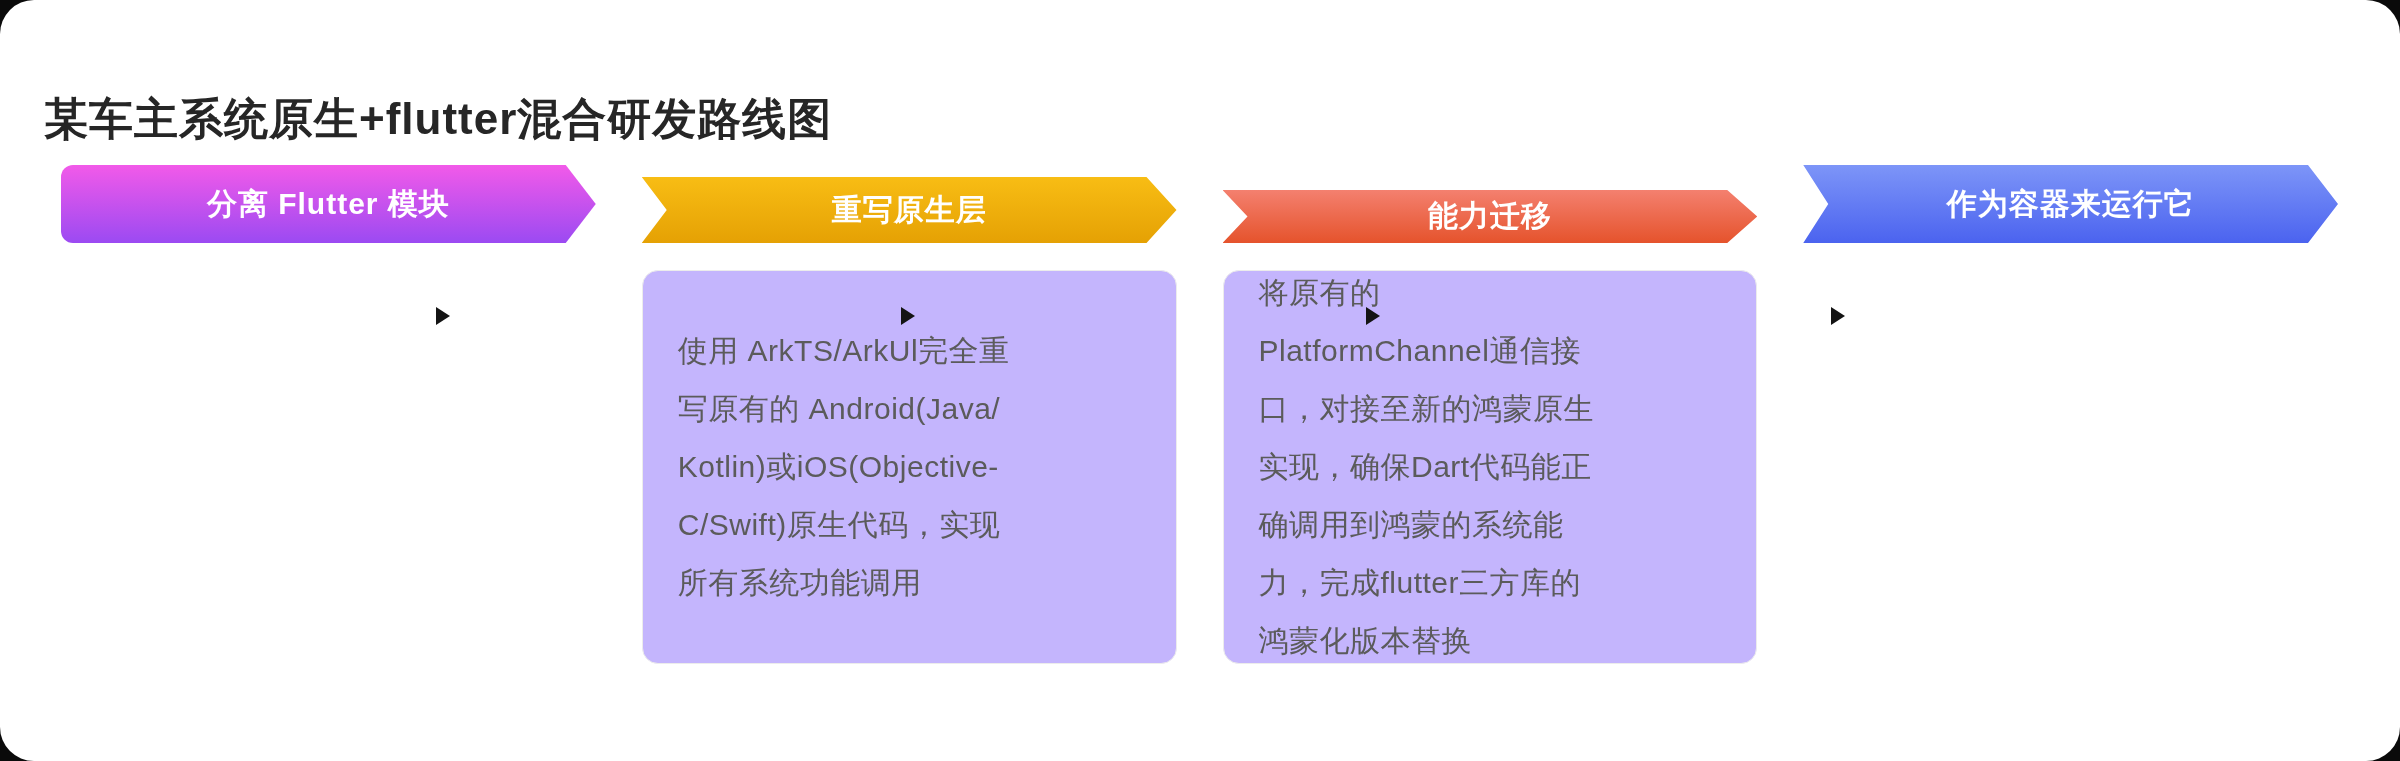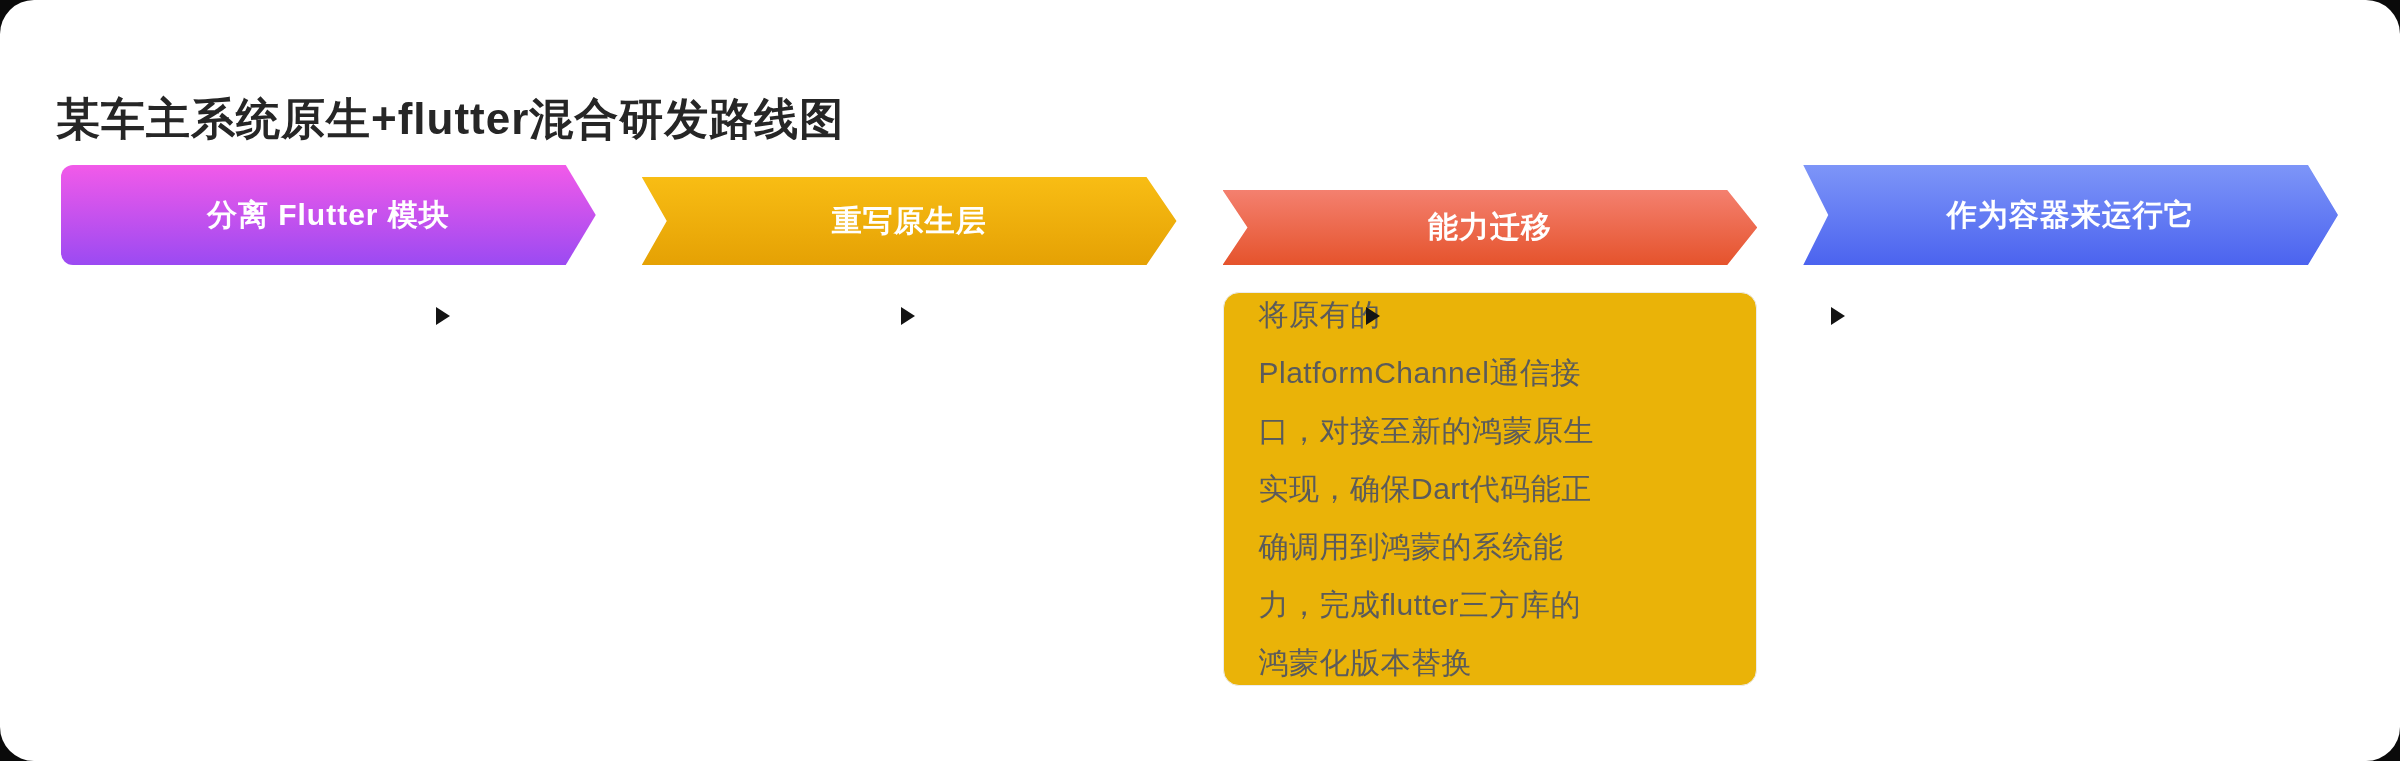--- a/index.html
+++ b/index.html
@@ -8,46 +8,46 @@
     background:#0a0a0a;
     font-family:"Liberation Sans","DejaVu Sans",sans-serif;
     position:relative;overflow:hidden;
   }
   .card{
     position:absolute;inset:0;
     background:#ffffff;
     border-radius:34px;
   }
   .page-title{
-    position:absolute;left:56px;top:66px;
+    position:absolute;left:44px;top:66px;
     font-size:44px;font-weight:700;color:#262626;
     letter-spacing:1px;line-height:1.1;white-space:nowrap;
   }
   .flow{
     position:absolute;left:61px;top:165px;width:2277px;
     display:flex;gap:46px;
   }
   .col{flex:1;display:flex;flex-direction:column;min-width:0;}
-  .banner-wrap{height:100px;position:relative;margin-bottom:27px;}
+  .banner-wrap{height:78px;position:relative;margin-bottom:27px;}
   .banner-wrap.first{border-radius:12px 0 0 12px;overflow:hidden;}
   .banner-wrap.last{border-radius:0 12px 12px 0;overflow:hidden;}
   .banner{
     position:absolute;inset:0;
     display:flex;align-items:center;justify-content:center;
   }
   .banner.mid{clip-path:polygon(0 0, calc(100% - 30px) 0, 100% 50%, calc(100% - 30px) 100%, 0 100%, 25px 50%);}
   .banner.head{clip-path:polygon(0 0, calc(100% - 30px) 0, 100% 50%, calc(100% - 30px) 100%, 0 100%);}
   .banner.tail{clip-path:polygon(0 0, 100% 0, 100% 100%, 0 100%, 25px 50%);}
   .banner-label{
     color:#ffffff;font-size:30px;font-weight:600;letter-spacing:1px;
     white-space:nowrap;
   }
   .stage-box{
     height:394px;box-sizing:border-box;
-    background:#eab308;
+    background:#c4b5fd;
     border:1px solid #ececec;
     border-radius:16px;
     display:flex;align-items:center;
     padding:0 45px 0 35px;
   }
   .stage-text{
     font-size:30px;color:#5b5b5b;line-height:58px;
     letter-spacing:0.5px;white-space:pre-line;
   }
   .sep{
@@ -78,20 +78,27 @@
         </div>
       </div>
     </div>
 
     <div class="col">
       <div class="banner-wrap">
         <div class="banner mid" style="background: linear-gradient(rgb(248, 189, 20) 0%, rgb(229, 161, 4) 100%); margin-top: 12px;">
           <span class="banner-label">重写原生层</span>
         </div>
       </div>
+      <div class="stage-box">
+        <div class="stage-text">使用 ArkTS/ArkUl完全重
+写原有的 Android(Java/
+Kotlin)或iOS(Objective-
+C/Swift)原生代码，实现
+所有系统功能调用</div>
+      </div>
     </div>
 
     <div class="col">
       <div class="banner-wrap">
         <div class="banner mid" style="background: linear-gradient(rgb(244, 128, 111) 0%, rgb(229, 83, 44) 100%); margin-top: 25px;">
           <span class="banner-label">能力迁移</span>
         </div>
       </div>
       <div class="stage-box">
         <div class="stage-text">将原有的

